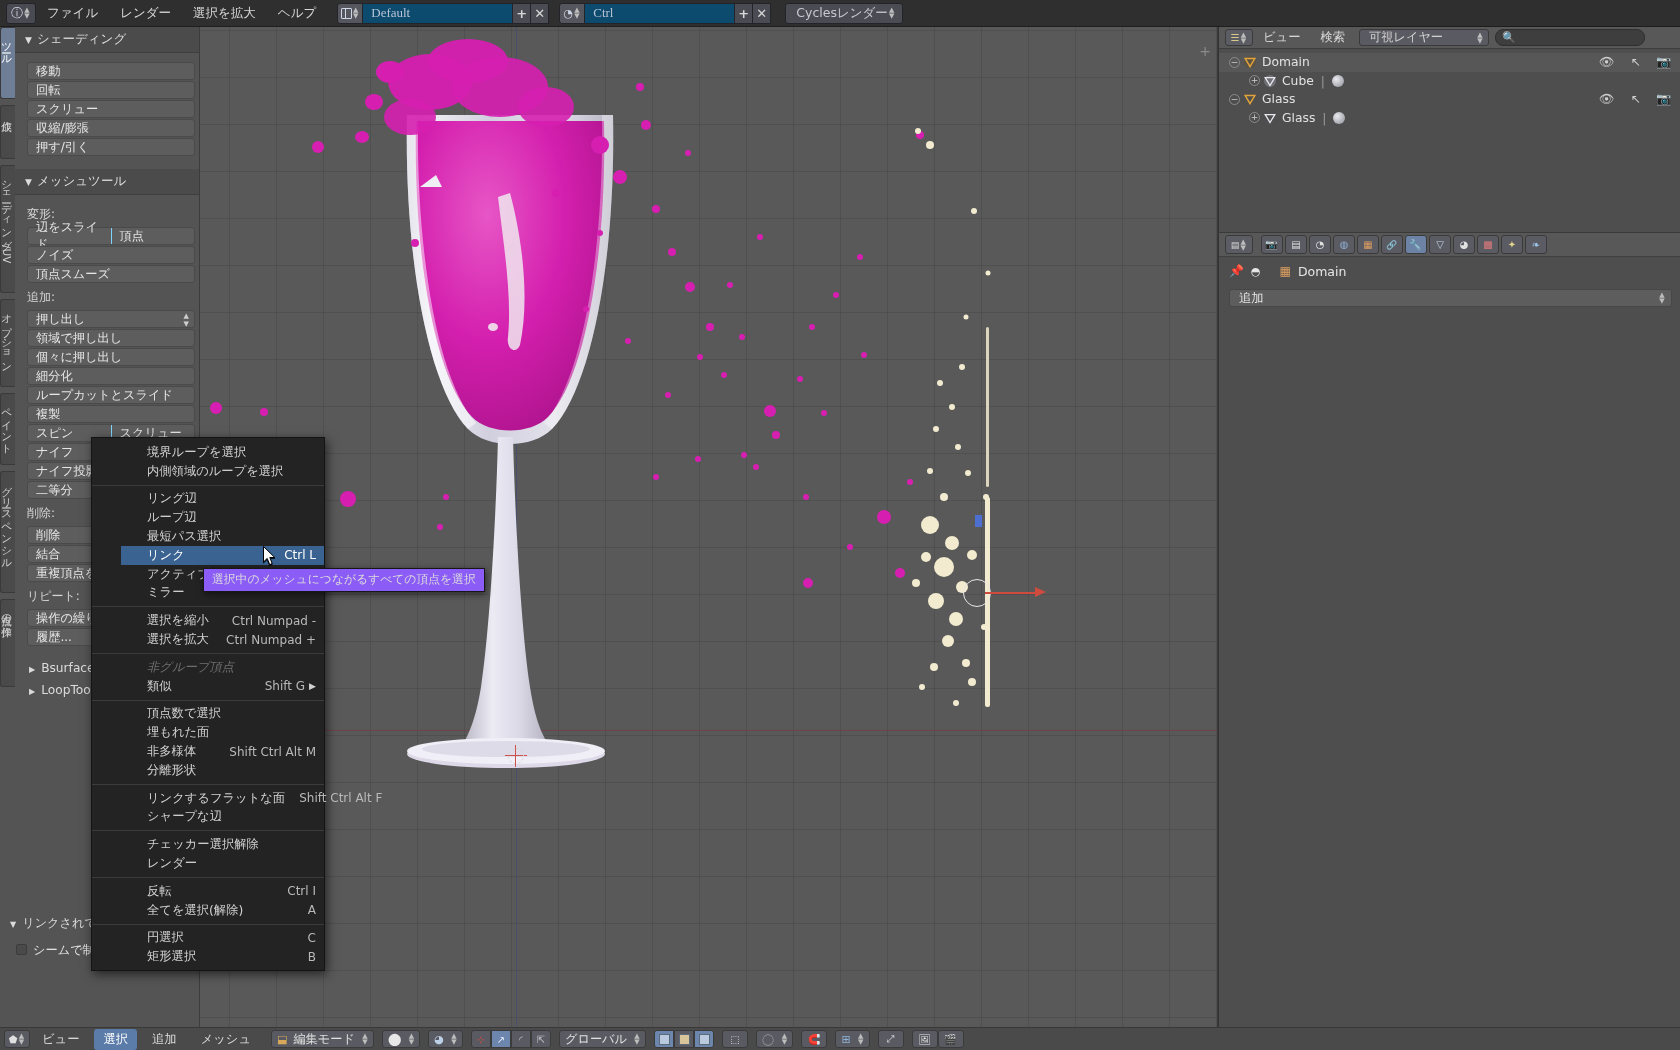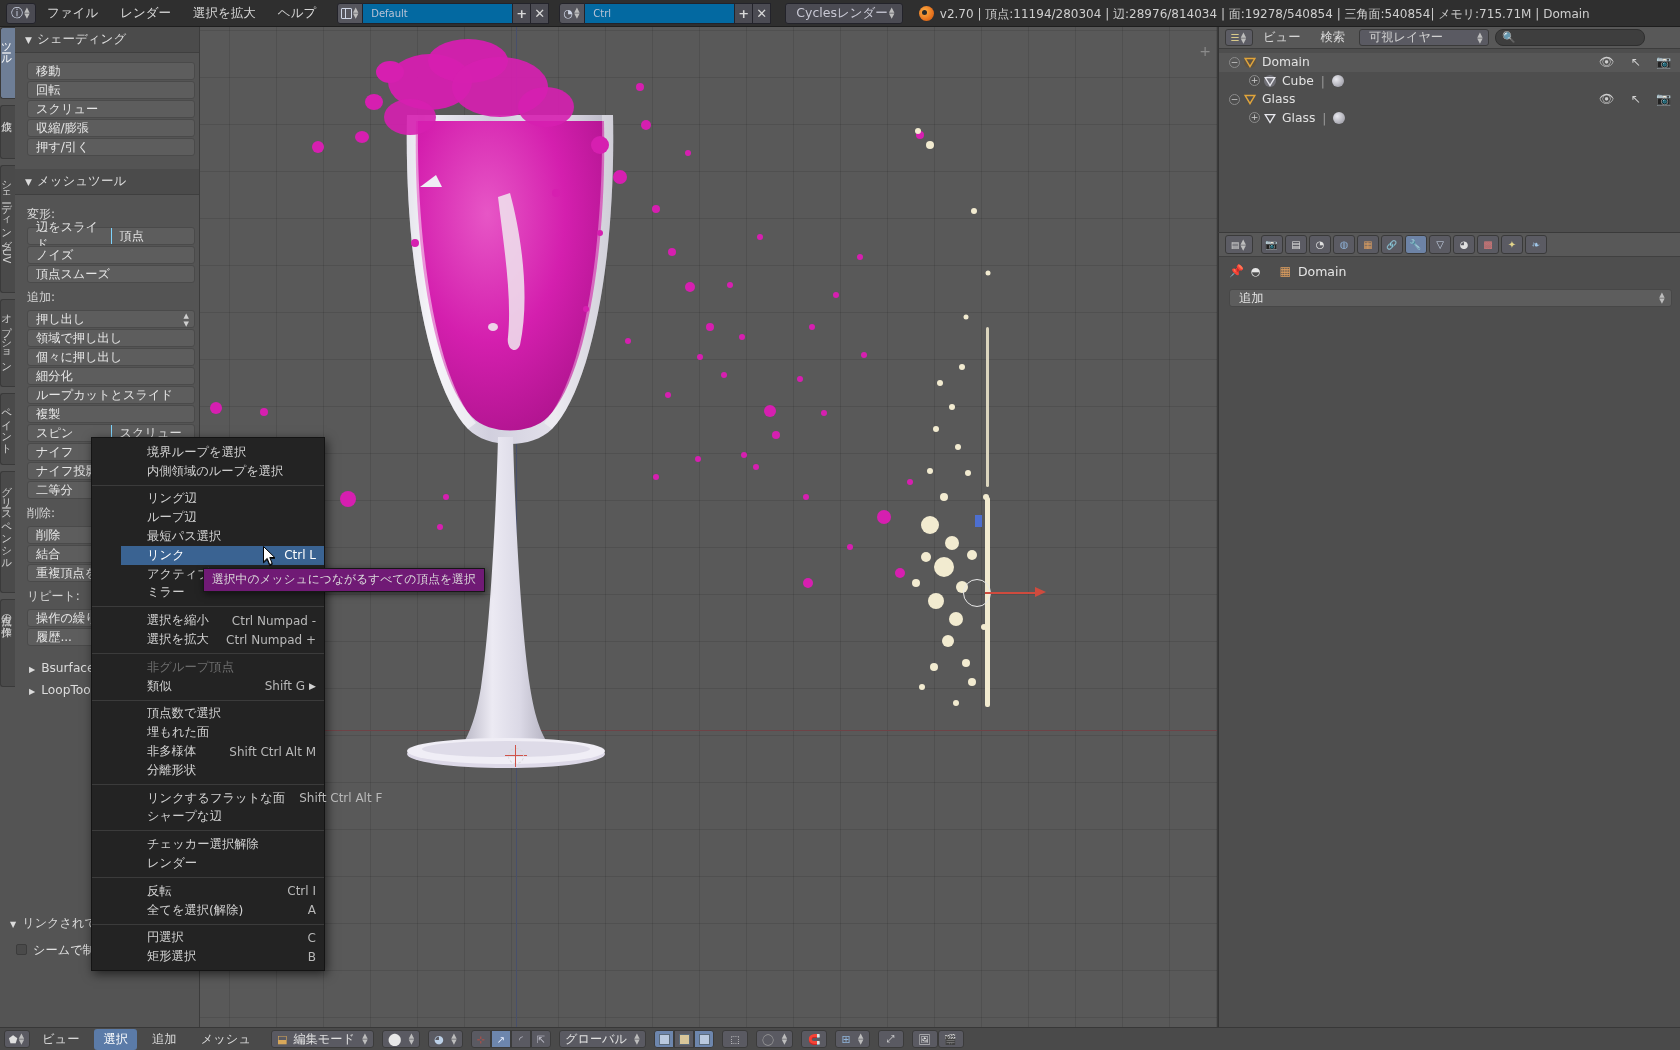--- a/index.html
+++ b/index.html
@@ -11,22 +11,22 @@
   #topbar{ position:absolute; left:0; top:0; width:1680px; height:27px;
     background:#2f2f2f; display:flex; align-items:center; border-bottom:1px solid #1e1e1e; }
   .tb-icn{ width:30px; height:21px; margin-left:6px; background:#4a4a52; border:1px solid #23232a;
     border-radius:3px; display:flex; align-items:center; justify-content:center; position:relative;}
   .tb-icn .glyph{ font-size:12px; color:#cfd6e6;}
   .spin{ display:inline-block; width:8px; font-size:7px; line-height:6px; color:#bdbdbd; text-align:center; }
   .menu-item{ padding:3px 11px; color:#d8d8d8; font-size:12.5px; white-space:nowrap; }
   .sel-block{ display:flex; align-items:center; margin-left:10px; }
   .sel-icon{ width:26px; height:21px; background:#56565e; border:1px solid #23232a; border-radius:3px 0 0 3px;
      display:flex; align-items:center; justify-content:center; }
-  .sel-field{ height:21px; background:#0369a1; border:1px solid #23232a; border-left:none;
-     color:#b9c3d6; display:flex; align-items:center; padding:0 10px 0 8px; min-width:150px; font-size:10px;}
+  .sel-field{ height:21px; background:#0c4a6e; border:1px solid #23232a; border-left:none;
+     color:#b9c3d6; display:flex; align-items:center; padding:0 10px 0 8px; min-width:150px; font-size:13px;font-family:Liberation Serif, serif;}
   .sq-btn{ width:18px; height:21px; background:#4b4b53; border:1px solid #23232a; border-left:none;
      color:#d8d8d8; display:flex; align-items:center; justify-content:center; font-size:13px; font-weight:bold;}
   .engine{ margin-left:14px; height:21px; background:#4b4b53; border:1px solid #23232a; border-radius:3px;
      color:#c8c8d4; display:flex; align-items:center; padding:0 6px 0 10px; min-width:104px; justify-content:space-between;}
   #status-text{ margin-left:16px; color:#cfcfcf; font-size:12px; white-space:nowrap; }
   .blender-logo{ width:15px;height:15px;border-radius:50%;
      background:radial-gradient(circle at 38% 38%, #ffb347 0%, #e8731e 60%, #b8530c 100%);
      display:inline-block; position:relative; top:3px; margin-right:6px;}
   .blender-logo::after{content:"";position:absolute;left:3px;top:4px;width:5px;height:5px;border-radius:50%;background:#2a2a2a;}
 
@@ -86,24 +86,24 @@
      border-radius:2px; margin-right:6px; vertical-align:-1px;}
 
   
   #ctxmenu{ position:absolute; left:91px; top:437px; width:234px; background:#232323;
      border:1px solid #141414; box-shadow:2px 3px 10px rgba(0,0,0,.6); padding:5px 0 4px 0; z-index:40;}
   .mi{ height:18.8px; display:flex; align-items:center; color:#d2d2d2; font-size:12.3px;
      padding:0 8px 0 26px; white-space:nowrap;margin-left:29px; }
   .mi .acc{ margin-left:auto; color:#b9b9b9; font-size:12px; padding-left:14px;}
   .mi.hl{ background:#3a6392; color:#ffffff; }
   .mi.hl .acc{ color:#ffffff; }
-  .mi.dis{ color:#6e6e6e; }
+  .mi.dis{ color:#6e6e6e;font-style:italic; }
   .mi .sub{ margin-left:4px; font-size:9px; }
   .msep{ height:1px; background:#3b3b3b; margin:4px 0 4px 0; }
-  #tooltip{ position:absolute; left:203px; top:568px; background:#701a75; border:1px solid #171717;
+  #tooltip{ position:absolute; left:203px; top:568px; background:#8b5cf6; border:1px solid #171717;
      color:#dcdcdc; font-size:11.8px; padding:3px 8px; white-space:nowrap; z-index:50;
      box-shadow:1px 2px 7px rgba(0,0,0,.55);}
   #mousecur{ position:absolute; left:263px; top:546px; width:13px; height:20px; z-index:60;
      filter:drop-shadow(0.5px 1px 0.5px rgba(0,0,0,.8)); }
 
   
   #outliner{ position:absolute; left:1218px; top:27px; width:462px; height:205px;
      background:#4e4e4e; border-left:1px solid #333;}
   #ol-head{ height:22px; background:#585858; display:flex; align-items:center; padding-left:6px;
      border-bottom:1px solid #3d3d3d;}
@@ -189,23 +189,20 @@
       <div class="sel-field">Ctrl</div>
       <div class="sq-btn">+</div>
       <div class="sq-btn">✕</div>
     </div>
 
     <div class="engine">
       <span>Cyclesレンダー</span>
       <span class="spin">▲<br>▼</span>
     </div>
 
-    <div id="status-text">
-      <span class="blender-logo"></span><span>v2.70 | 頂点:11194/280304 | 辺:28976/814034 | 面:19278/540854 | 三角面:540854| メモリ:715.71M | Domain</span>
-    </div>
   </div>
 
   <div id="viewport">
     <div id="grid"></div>
     <div id="axis-x"></div>
     <div id="axis-z"></div>
 
     <div id="glass-wrap">
       <svg width="300" height="690" viewBox="0 0 300 690">
         <defs>

